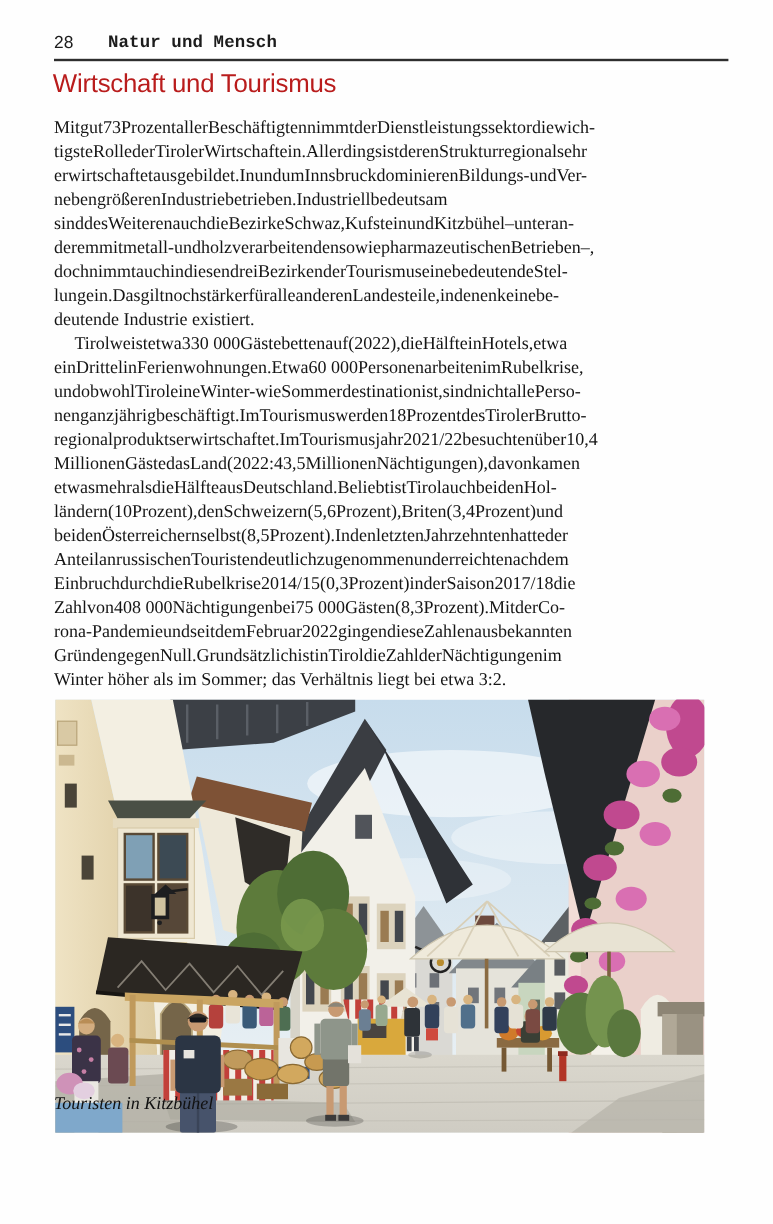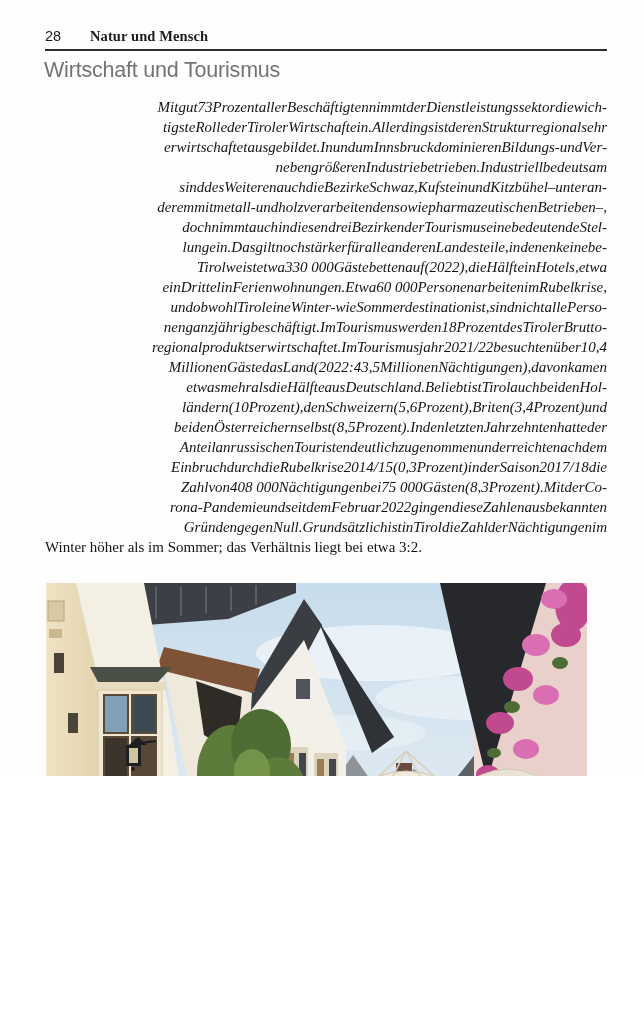--- a/index.html
+++ b/index.html
@@ -1,34 +1,34 @@
 <!DOCTYPE html>
 <html lang="de" style="--sky-top: #c7dcec; --sky-bottom: #eef3f5; --cloud: #ffffff; --cream: #efe3c4; --cream-dark: #dccaa0; --ivory: #f3efe2; --white-house: #f2f0e9; --roof-dark: #2f3237; --copper: #7e5236; --tarp: #2f2c28; --grey-house: #dad9d4; --mint: #c8d6bf; --roof-metal: #8d9397; --pink-house: #ead0ca; --pink-roof: #26282b; --flower: #c0498f; --flower-light: #d96fb2; --leaf: #4e6d35; --tree-green: #5d7b3b; --tree-light: #7a9a4e; --street: #cfccc3; --street-light: #dad7cd; --street-shadow: #b0ada3; --awning: #2b2722; --wood: #c09a5c; --stripe-red: #c2403a; --stripe-white: #f2eee6; --umbrella: #efeadb; --umbrella-2: #e8e3d3; --skin: #c89a72; --navy: #2b3544; --denim: #47536b; --stone: #9a9282; --sign-blue: #2c4d7e; --glass-sky: #7fa0b5; --glass-dark: #3c4a54; --red-accent: #b23527; --yellow-van: #d9a83c;"><head>
 <meta charset="utf-8">
 <style>
   html,body{margin:0;padding:0;background:#ffffff;}
-  .page{position:relative;width:644px;height:776px;background:#fefefe;overflow:hidden;
+  .page{position:relative;width:644px;height:1020px;background:#fefefe;overflow:hidden;
         font-family:"Liberation Serif","DejaVu Serif",serif;color:#141414;}
 
   
   .pagenum{position:absolute;left:45px;top:28px;font-family:"Liberation Sans",sans-serif;
            font-size:14.5px;font-weight:400;color:#1c1c1c;}
-  .runhead{position:absolute;left:90px;top:28px;font-family:Liberation Serif, serif;
+  .runhead{position:absolute;left:90px;top:28px;font-family:Liberation Mono, monospace;
            font-size:14.5px;font-weight:700;color:#1c1c1c;letter-spacing:.1px;}
   .rule{position:absolute;left:45px;top:49px;width:562px;height:1.5px;background:#2e2e2e;}
 
   
   .title{position:absolute;left:44px;top:58px;font-family:"Liberation Sans",sans-serif;
-         font-size:21.5px;font-weight:400;color:#737373;letter-spacing:-.2px;}
+         font-size:21.5px;font-weight:400;color:#b91c1c;letter-spacing:-.2px;}
 
   
   .body{position:absolute;left:45px;top:97px;width:562px;font-size:15px;}
   .para{margin:0;}
   .line{height:20px;line-height:20px;white-space:nowrap;}
-  .line.just{display:flex;justify-content:flex-end;font-style:italic;}
+  .line.just{display:flex;justify-content:flex-start;}
   .line.just span{flex:0 0 auto;}
   .line.indent{padding-left:17px;}
 
   
   .figure{position:absolute;left:46px;top:583px;width:541px;height:361px;}
   .figure svg{display:block;width:100%;height:100%;}
 
   
   .caption{position:absolute;left:45px;top:912px;font-style:italic;font-size:15px;color:#111;}
 </style>
@@ -140,20 +140,21 @@
           <span>stärker</span>
           <span>für</span>
           <span>alle</span>
           <span>anderen</span>
           <span>Landesteile,</span>
           <span>in</span>
           <span>denen</span>
           <span>keine</span>
           <span>be-</span>
         </div>
+        <div class="line last">deutende Industrie existiert.</div>
       </div>
       <div class="para">
         <div class="line just indent">
           <span>Tirol</span>
           <span>weist</span>
           <span>etwa</span>
           <span>330&nbsp;000</span>
           <span>Gästebetten</span>
           <span>auf</span>
           <span>(2022),</span>

